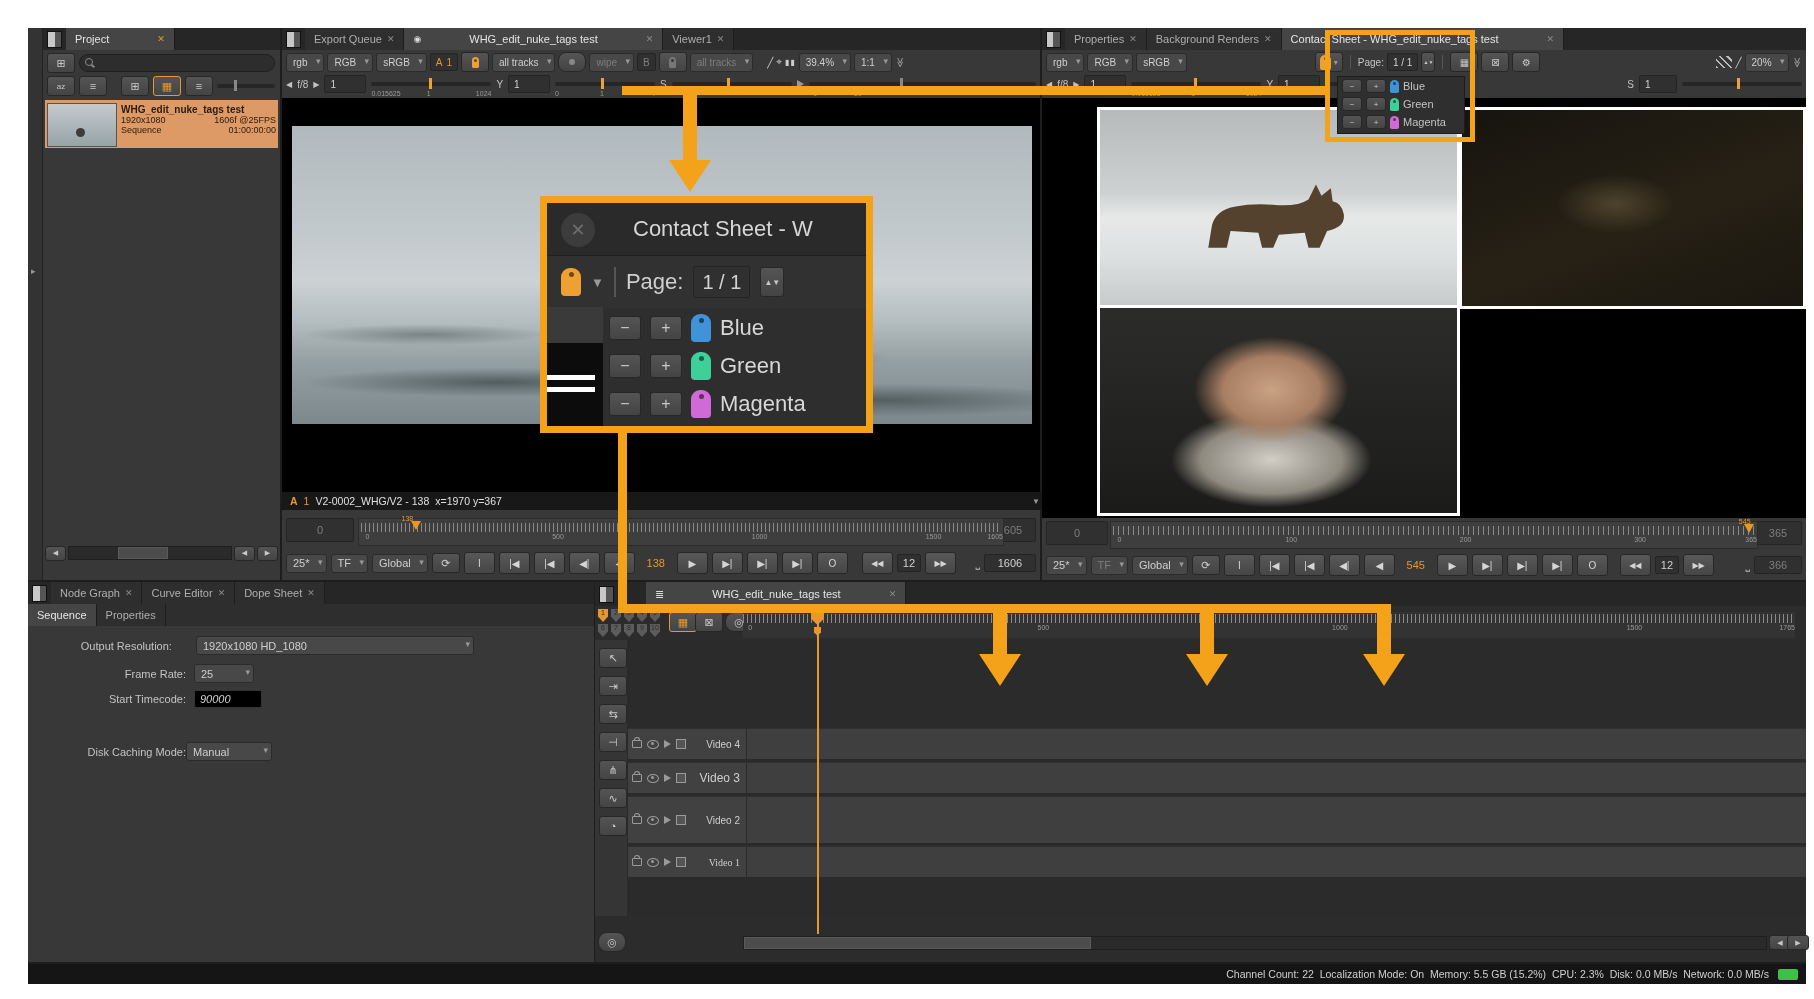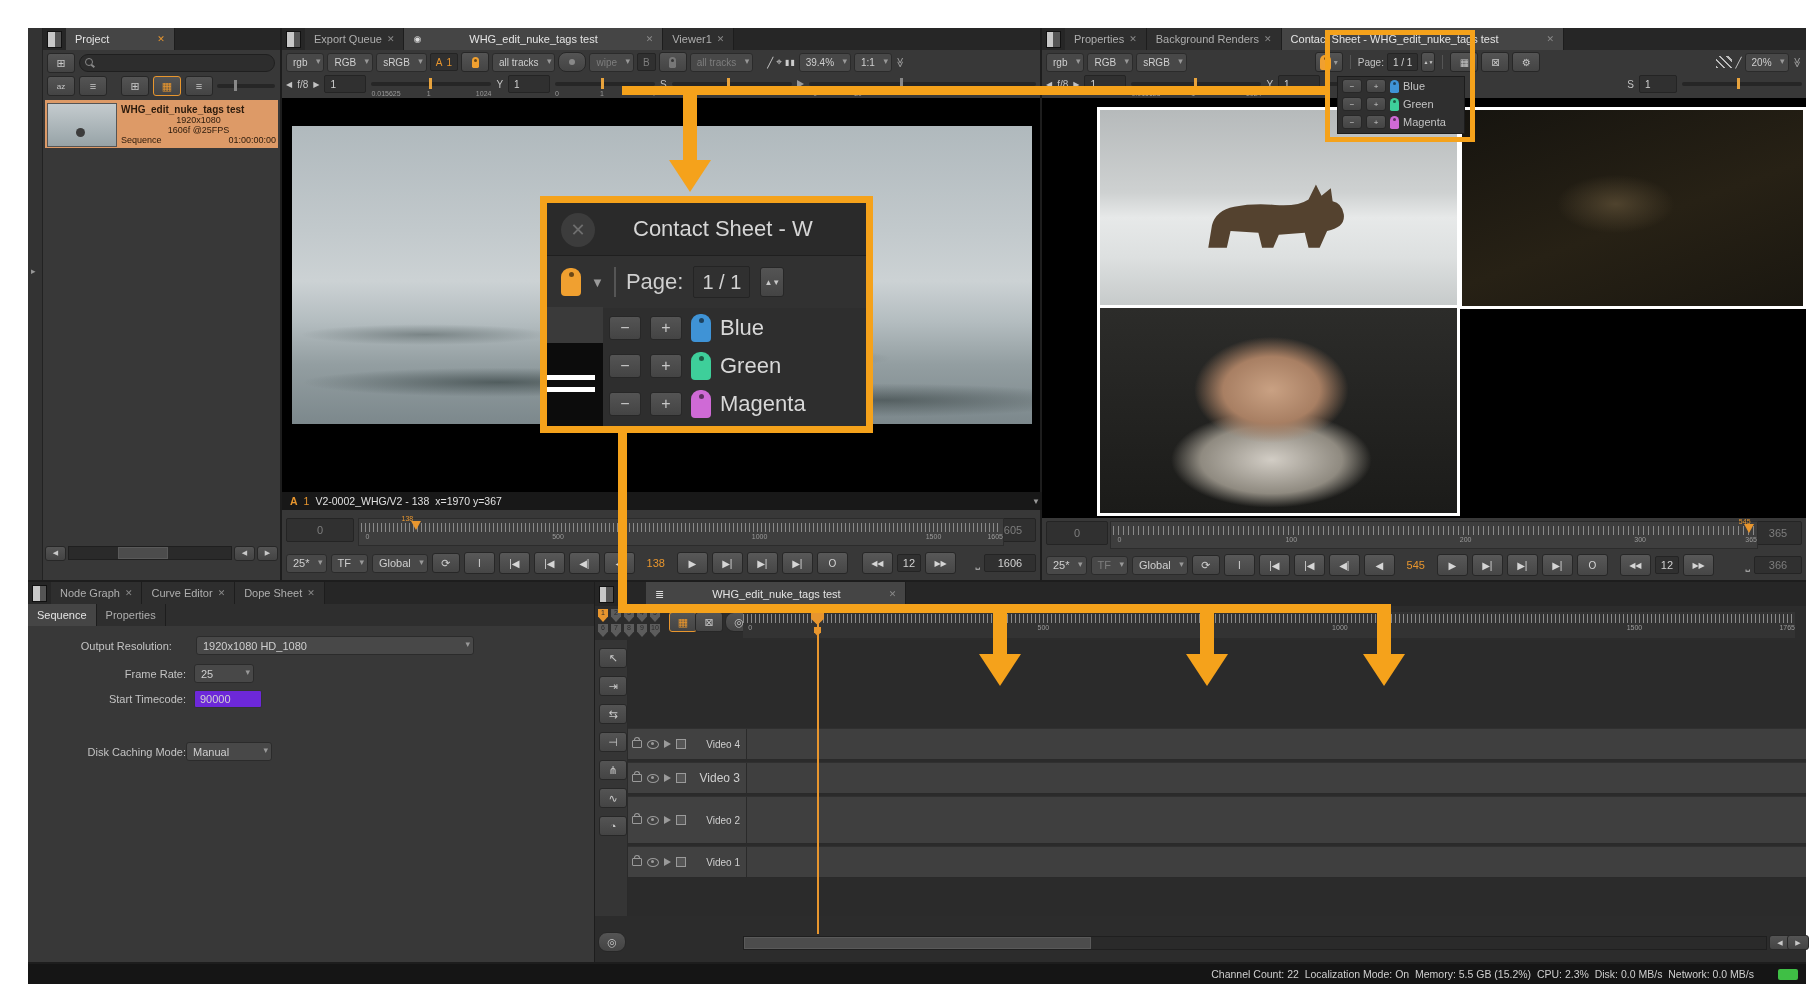--- a/index.html
+++ b/index.html
@@ -104,21 +104,21 @@
       <span class="slider" style="flex:1;">
             <span class="notch" style="left:30%;background:#888;"></span>
           </span>
     </div>
     <div class="abs row" style="left:2px;top:72px;width:233px;height:48px;background:var(--projsel);color:#2b1a0c;">
       <div class="abs th2" style="left:2px;top:3px;width:68px;height:42px;border:1px solid #555;">
         <span class="abs" style="left:28px;top:24px;width:9px;height:9px;border-radius:50%;background:#3c3c3c;"></span>
       </div>
       <div class="abs" style="left:76px;top:4px;width:155px;font-size:10px;">
         <div style="font-weight:bold;">WHG_edit_nuke_tags test</div>
-        <div class="row" style="justify-content:space-between;font-size:9px;flex-direction:column;">
+        <div class="row" style="justify-content:space-between;font-size:9px;">
           <span>1920x1080</span>
           <span>1606f @25FPS</span>
         </div>
         <div class="row" style="justify-content:space-between;font-size:9px;">
           <span>Sequence</span>
           <span>01:00:00:00</span>
         </div>
       </div>
     </div>
     <div class="abs row" style="left:2px;top:518px;width:233px;height:14px;gap:2px;">
@@ -485,21 +485,21 @@
           </span>
     </div>
     <div class="abs row" style="left:6px;top:82px;width:440px;gap:8px;">
       <span style="width:152px;text-align:right;">Frame Rate:</span>
       <span class="dd" style="width:36px;">
             <span>25</span>
           </span>
     </div>
     <div class="abs row" style="left:6px;top:108px;width:440px;gap:8px;">
       <span style="width:152px;text-align:right;">Start Timecode:</span>
-      <span class="fld" style="width:56px;background:#6d28d9;border-color:#333;">
+      <span class="fld" style="width:56px;background:#000000;border-color:#333;font-style:italic;">
             <span>90000</span>
           </span>
     </div>
     <div class="abs row" style="left:6px;top:160px;width:440px;gap:0;">
       <span style="width:152px;text-align:right;">Disk Caching Mode:</span>
       <span class="dd" style="width:62px;">
             <span>Manual</span>
           </span>
     </div>
   </div>
@@ -577,21 +577,21 @@
       <div class="trackrow" style="top:156px;height:46px;">
         <div class="abs row" style="left:0;top:0;width:114px;height:46px;background:#414141;gap:5px;padding-left:4px;border-right:1px solid #2a2a2a;">
           <span class="mini i-lock"></span>
               <span class="mini i-eye"></span>
               <span class="mini i-spk"></span>
               <span class="mini i-sq"></span>
           <span style="margin-left:auto;padding-right:6px;color:#cfcfcf;font-size:10px;">Video 2</span>
         </div>
       </div>
 
-      <div class="trackrow" style="top:206px;height:30px;">
+      <div class="trackrow" style="top:206px;height:30px;font-family:Liberation Serif, serif;">
         <div class="abs row" style="left:0;top:0;width:114px;height:30px;background:#414141;gap:5px;padding-left:4px;border-right:1px solid #2a2a2a;">
           <span class="mini i-lock"></span>
               <span class="mini i-eye"></span>
               <span class="mini i-spk"></span>
               <span class="mini i-sq"></span>
           <span style="margin-left:auto;padding-right:6px;color:#cfcfcf;font-size:10px;">Video 1</span>
         </div>
       </div>
     </div>
 
@@ -600,21 +600,21 @@
     <span class="abs" style="left:219px;top:45px;width:7px;height:9px;background:var(--accent);clip-path:polygon(0 0,100% 0,100% 58%,50% 100%,0 58%);z-index:6;"></span>
 
     <span class="btn abs" style="left:3px;top:350px;border-radius:9px;">◎</span>
     <div class="sb abs" style="left:148px;top:354px;width:1022px;height:12px;">
       <span class="sbthumb abs" style="left:0;width:345px;top:0;bottom:0;"></span>
     </div>
     <span class="btn abs" style="left:1174px;top:353px;height:13px;min-width:14px;font-size:7px;">◀</span>
     <span class="btn abs" style="left:1192px;top:353px;height:13px;min-width:14px;font-size:7px;">▶</span>
   </div>
 
-  <div class="abs row" style="left:0;top:936px;width:1778px;height:20px;background:#151515;justify-content:flex-end;gap:24px;padding-right:8px;box-sizing:border-box;">
+  <div class="abs row" style="left:0;top:936px;width:1778px;height:20px;background:#151515;justify-content:flex-end;gap:9px;padding-right:8px;box-sizing:border-box;">
     <span style="color:#cfcfcf;font-size:10.5px;white-space:pre;">Channel Count: 22  Localization Mode: On  Memory: 5.5 GB (15.2%)  CPU: 2.3%  Disk: 0.0 MB/s  Network: 0.0 MB/s</span>
     <span style="width:20px;height:11px;background:var(--green);border-radius:2px;"></span>
   </div>
 
   <div class="abs annbox" style="left:1297px;top:2px;width:140px;height:102px;z-index:90;"></div>
   <div class="abs ann" style="left:594px;top:58px;width:703px;height:9px;z-index:90;"></div>
   <div class="abs ann" style="left:655px;top:58px;width:14px;height:76px;z-index:90;"></div>
   <div class="abs headdown" style="left:641px;top:132px;z-index:90;"></div>
 
   <div class="abs" style="left:512px;top:168px;width:333px;height:237px;background:#2e2e2e;border:7px solid var(--ann);box-sizing:border-box;z-index:80;overflow:hidden;">

